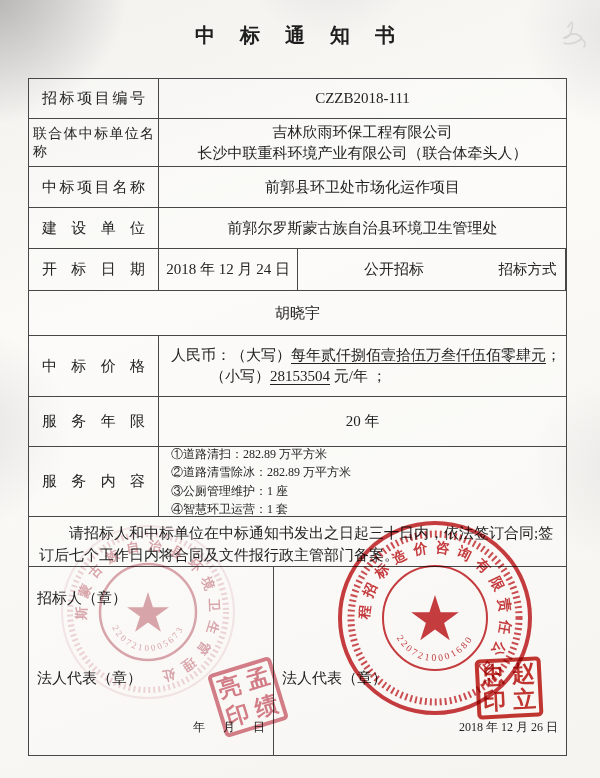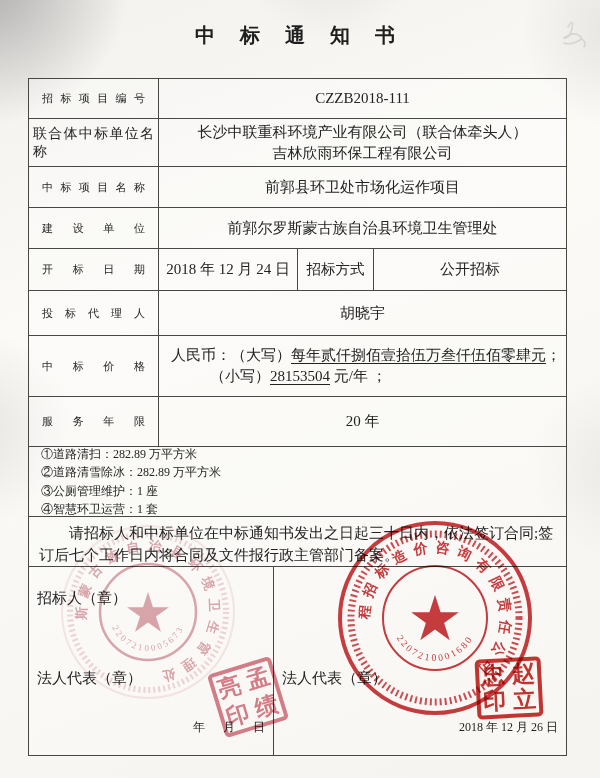--- a/index.html
+++ b/index.html
@@ -25,21 +25,21 @@
     border:1.5px solid #474747;box-sizing:border-box;
     background:rgba(255,255,255,.25);
   }
   .trow{display:flex;border-bottom:1px solid #474747;box-sizing:border-box;}
   .trow:last-child{border-bottom:none;}
   .lcell{
     width:130px;flex:0 0 130px;border-right:1px solid #474747;box-sizing:border-box;
     display:flex;align-items:center;
   }
   .lcell span{
-    display:block;width:100%;padding:0 13px;font-size:11px;
+    display:block;width:100%;padding:0 13px;font-size:15px;
     text-align:justify;text-align-last:justify;color:#242424;
   }
   .lcell.tight span{padding:0 4px;font-size:14px;}
   .vcell{
     flex:1;display:flex;flex-direction:column;justify-content:center;align-items:center;
     font-size:15px;text-align:center;line-height:21px;box-sizing:border-box;
   }
   .vcell.left{align-items:flex-start;text-align:left;padding-left:12px;}
   .subdiv{border-right:1px solid #474747;}
   .w139{flex:0 0 139px;}
@@ -96,22 +96,22 @@
           <span>招标项目编号</span>
         </div>
       <div class="vcell">CZZB2018-111</div>
     </div>
 
     <div class="trow" style="height:48px">
       <div class="lcell tight">
           <span>联合体中标单位名称</span>
         </div>
       <div class="vcell">
+        <div>吉林欣雨环保工程有限公司</div>
         <div>长沙中联重科环境产业有限公司（联合体牵头人）</div>
-        <div>吉林欣雨环保工程有限公司</div>
       </div>
     </div>
 
     <div class="trow" style="height:41px">
       <div class="lcell">
           <span>中标项目名称</span>
         </div>
       <div class="vcell">前郭县环卫处市场化运作项目</div>
     </div>
 
@@ -120,28 +120,25 @@
           <span>建设单位</span>
         </div>
       <div class="vcell">前郭尔罗斯蒙古族自治县环境卫生管理处</div>
     </div>
 
     <div class="trow" style="height:42px">
       <div class="lcell">
           <span>开标日期</span>
         </div>
       <div class="vcell subdiv w139">2018 年 12 月 24 日</div>
+      <div class="vcell">公开招标</div>
       <div class="vcell subdiv w76">招标方式</div>
-      <div class="vcell">公开招标</div>
     </div>
 
     <div class="trow" style="height:45px">
-      <div class="lcell">
-          <span>投标代理人</span>
-        </div>
       <div class="vcell">胡晓宇</div>
     </div>
 
     <div class="trow" style="height:61px">
       <div class="lcell">
           <span>中标价格</span>
         </div>
       <div class="vcell left">
         <div><span>人民币：（大写）</span><span class="u">每年贰仟捌佰壹拾伍万叁仟伍佰零肆元</span><span>；</span></div>
         <div class="price-line2"><span>（小写）</span><span class="u">28153504</span><span> 元/年 ；</span></div>
@@ -149,20 +146,23 @@
     </div>
 
     <div class="trow" style="height:50px">
       <div class="lcell">
           <span>服务年限</span>
         </div>
       <div class="vcell">20 年</div>
     </div>
 
     <div class="trow" style="height:70px">
+      <div class="lcell">
+          <span>服务内容</span>
+        </div>
       <div class="vcell left svc">
         <div>①道路清扫：282.89 万平方米</div>
         <div>②道路清雪除冰：282.89 万平方米</div>
         <div>③公厕管理维护：1 座</div>
         <div>④智慧环卫运营：1 套</div>
       </div>
     </div>
 
     <div class="trow" style="height:50px">
       <div class="notice-cell" style="width:100%">请招标人和中标单位在中标通知书发出之日起三十日内，依法签订合同;签订后七个工作日内将合同及文件报行政主管部门备案。</div>

